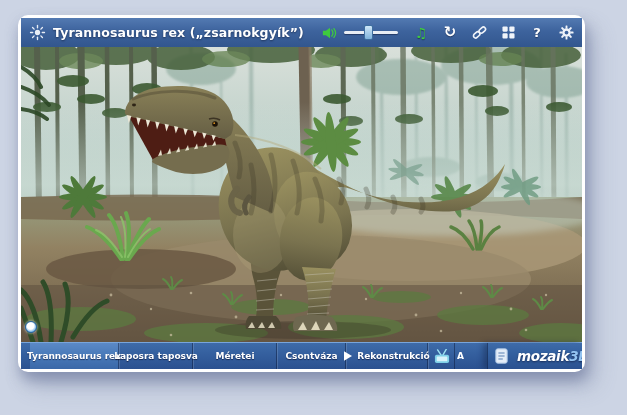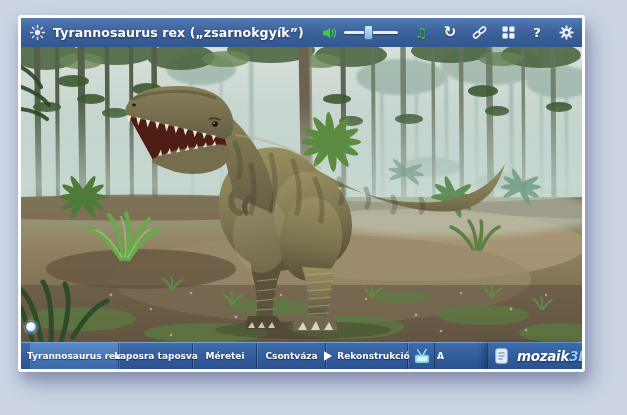--- a/index.html
+++ b/index.html
@@ -3,21 +3,21 @@
 <meta charset="utf-8">
 <style>
   html,body{margin:0;padding:0;}
   body{
     width:627px;height:415px;position:relative;overflow:hidden;
     background:#ccd4e4;
     font-family:"DejaVu Sans","Liberation Sans",sans-serif;
   }
   .app-window{
     position:absolute;left:18px;top:15px;width:567px;height:357px;
-    background:#fff;border-radius:3px;padding:3px;box-sizing:border-box;
+    background:#fff;border-radius:10px;padding:3px;box-sizing:border-box;
     box-shadow:2px 8px 14px rgba(100,112,150,.55), 10px 14px 22px rgba(100,112,150,.30);
   }
   .window-inner{width:561px;height:351px;display:flex;flex-direction:column;overflow:hidden;}
   
   .titlebar{
     height:29px;flex:0 0 29px;display:flex;align-items:center;
     background:linear-gradient(#537ab2 0%,#3d639d 45%,#32568e 100%);
     padding:0 8px;position:relative;
   }
   .titlebar .app-icon{width:17px;height:17px;flex:0 0 17px;}
@@ -481,21 +481,21 @@
       <span class="hotspot-dot"></span>
     </div>
 
     <div class="tabbar">
       <div class="tab active" style="width:89px;">
         <span>Tyrannosaurus rex</span>
       </div>
       <div class="tab" style="width:74px;">
         <span>Laposra taposva</span>
       </div>
-      <div class="tab" style="width:64px;text-align:right;">
+      <div class="tab" style="width:84px;text-align:right;">
         <span>Méretei</span>
       </div>
       <div class="tab" style="width:69px;align-items:center;">
         <span>Csontváza</span>
       </div>
       <div class="tab" style="width:82px;">
         <span style="display:inline-flex;">
           <svg viewBox="0 0 10 12" width="8" height="10">
               <polygon points="0,0 10,6 0,12" fill="#fff"></polygon>
             </svg>

